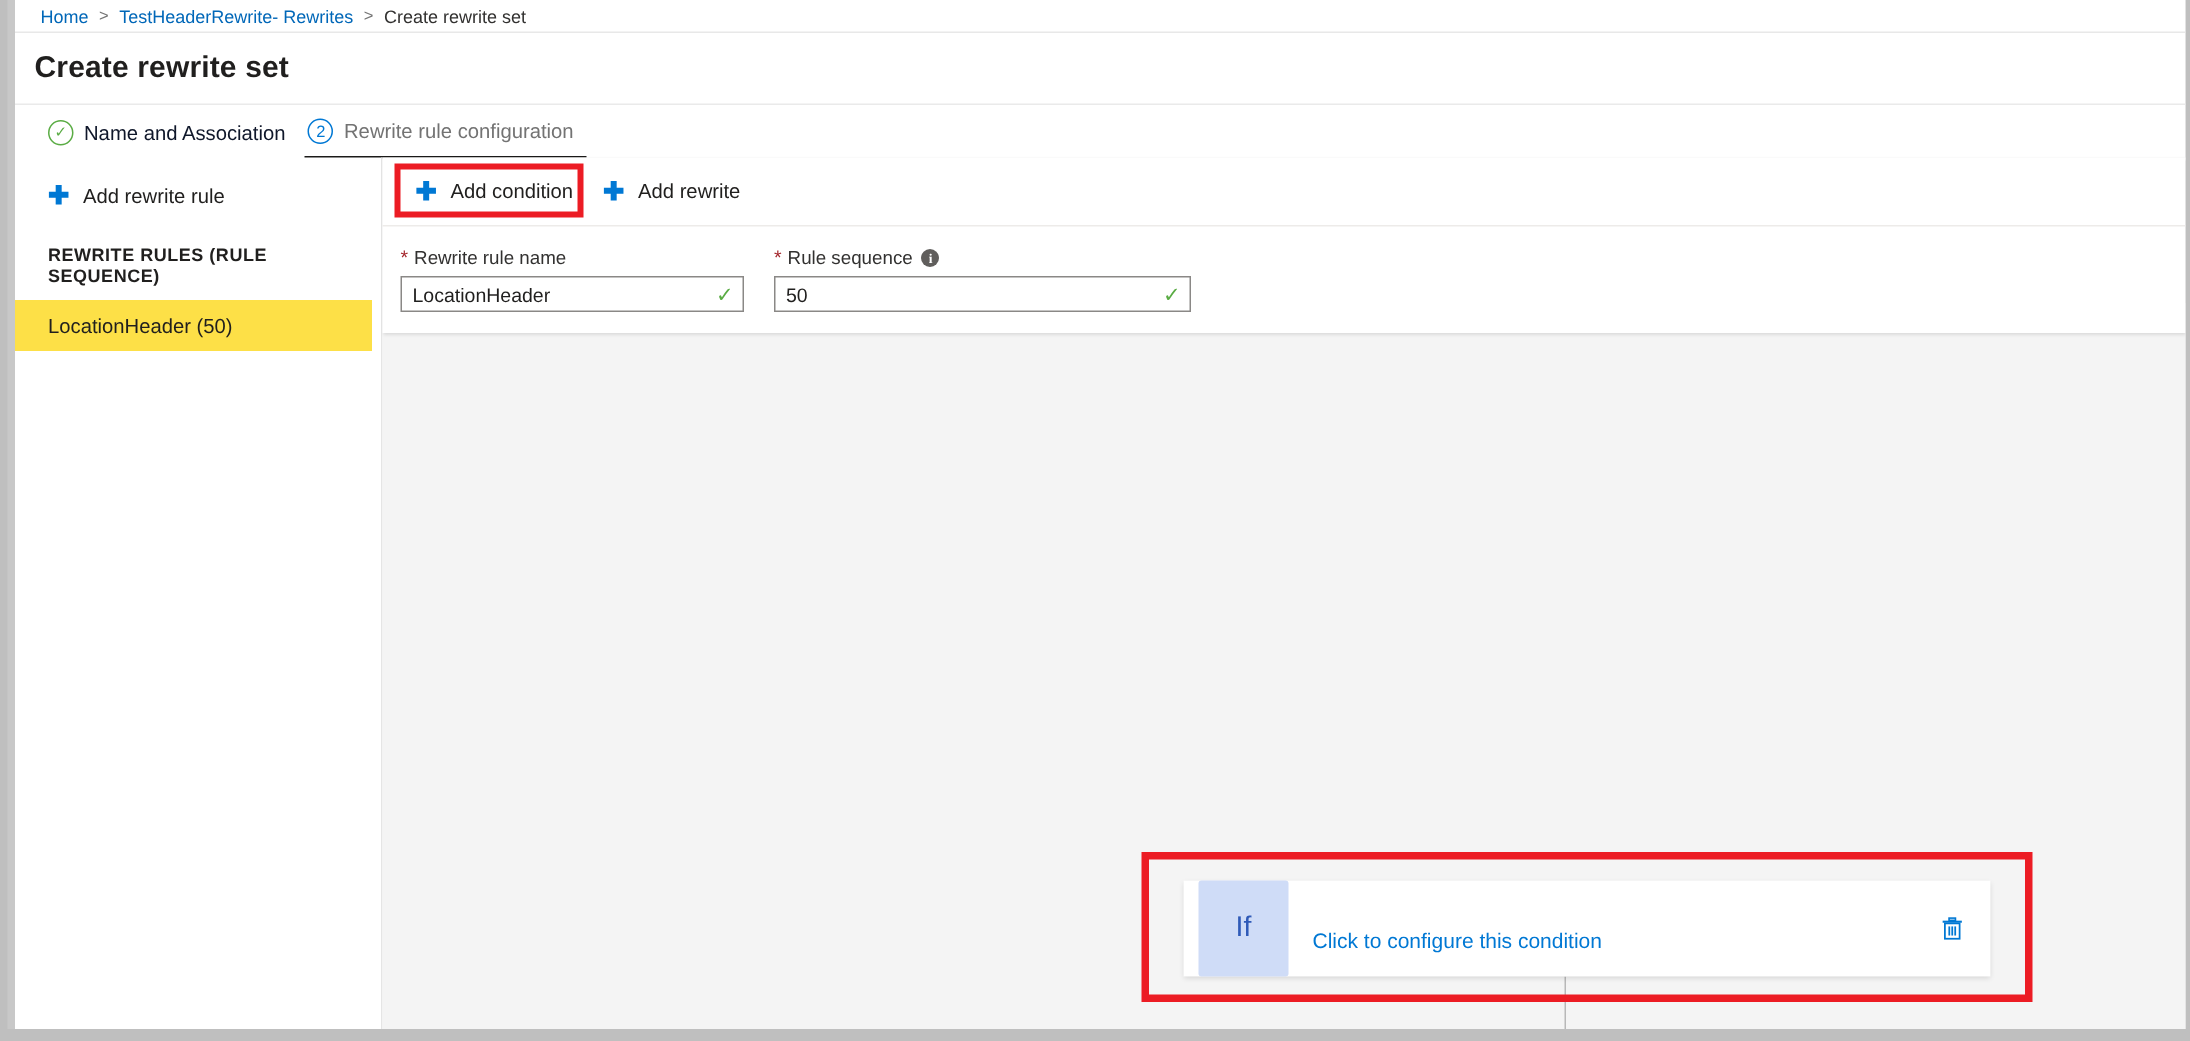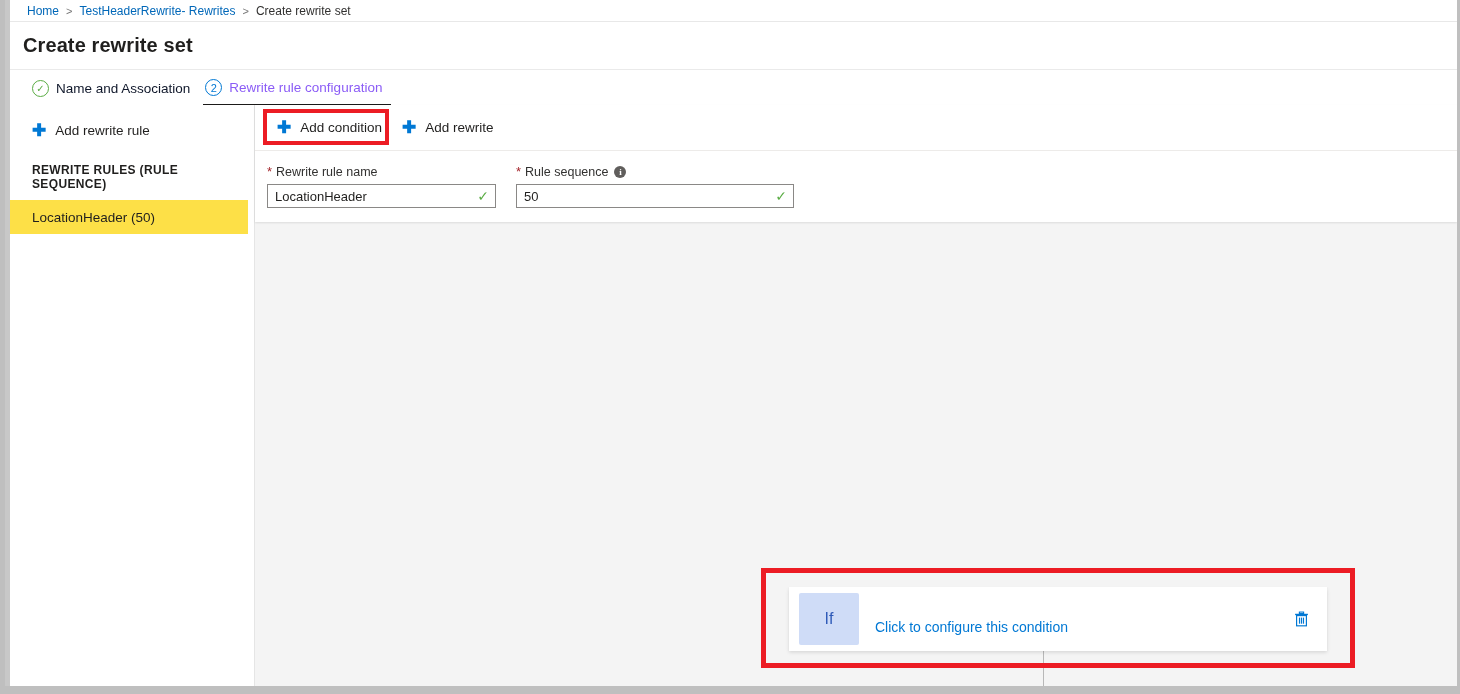--- a/index.html
+++ b/index.html
@@ -111,21 +111,21 @@
     color: #5aac44;
     font-size: 10px;
     line-height: 1;
   }
   .tab-badge.num {
     border: 1.3px solid #0078d4;
     color: #0078d4;
   }
   .tab-label { font-size: 13.5px; }
   .tab-label.visited { color: #0f172a; }
-  .tab-label.current { color: #8b5cf6; }
+  .tab-label.current { color: #737373; }
 
   
   .body-split {
     position: absolute;
     left: 0; top: 105px;
     width: 1447px;
     height: 581px;
     display: flex;
   }
 
@@ -300,26 +300,26 @@
     box-shadow: 0 1.6px 3.6px rgba(0,0,0,0.13), 0 0.3px 0.9px rgba(0,0,0,0.11);
     display: flex;
     align-items: center;
     padding: 0 0 0 10px;
     box-sizing: border-box;
     cursor: pointer;
     position: relative;
   }
   .card-badge {
     width: 60px;
-    height: 52px;
+    height: 64px;
     border-radius: 2px;
     display: flex;
     align-items: center;
     justify-content: center;
-    font-size: 16px;
+    font-size: 19px;
     flex: none;
   }
   .badge-if   { background: #cfdcf7; color: #2f5ab8; }
   .card-link {
     color: #0078d4;
     font-size: 14px;
     margin-left: 16px;
     flex: 1;
     margin-top: 16px;
   }

